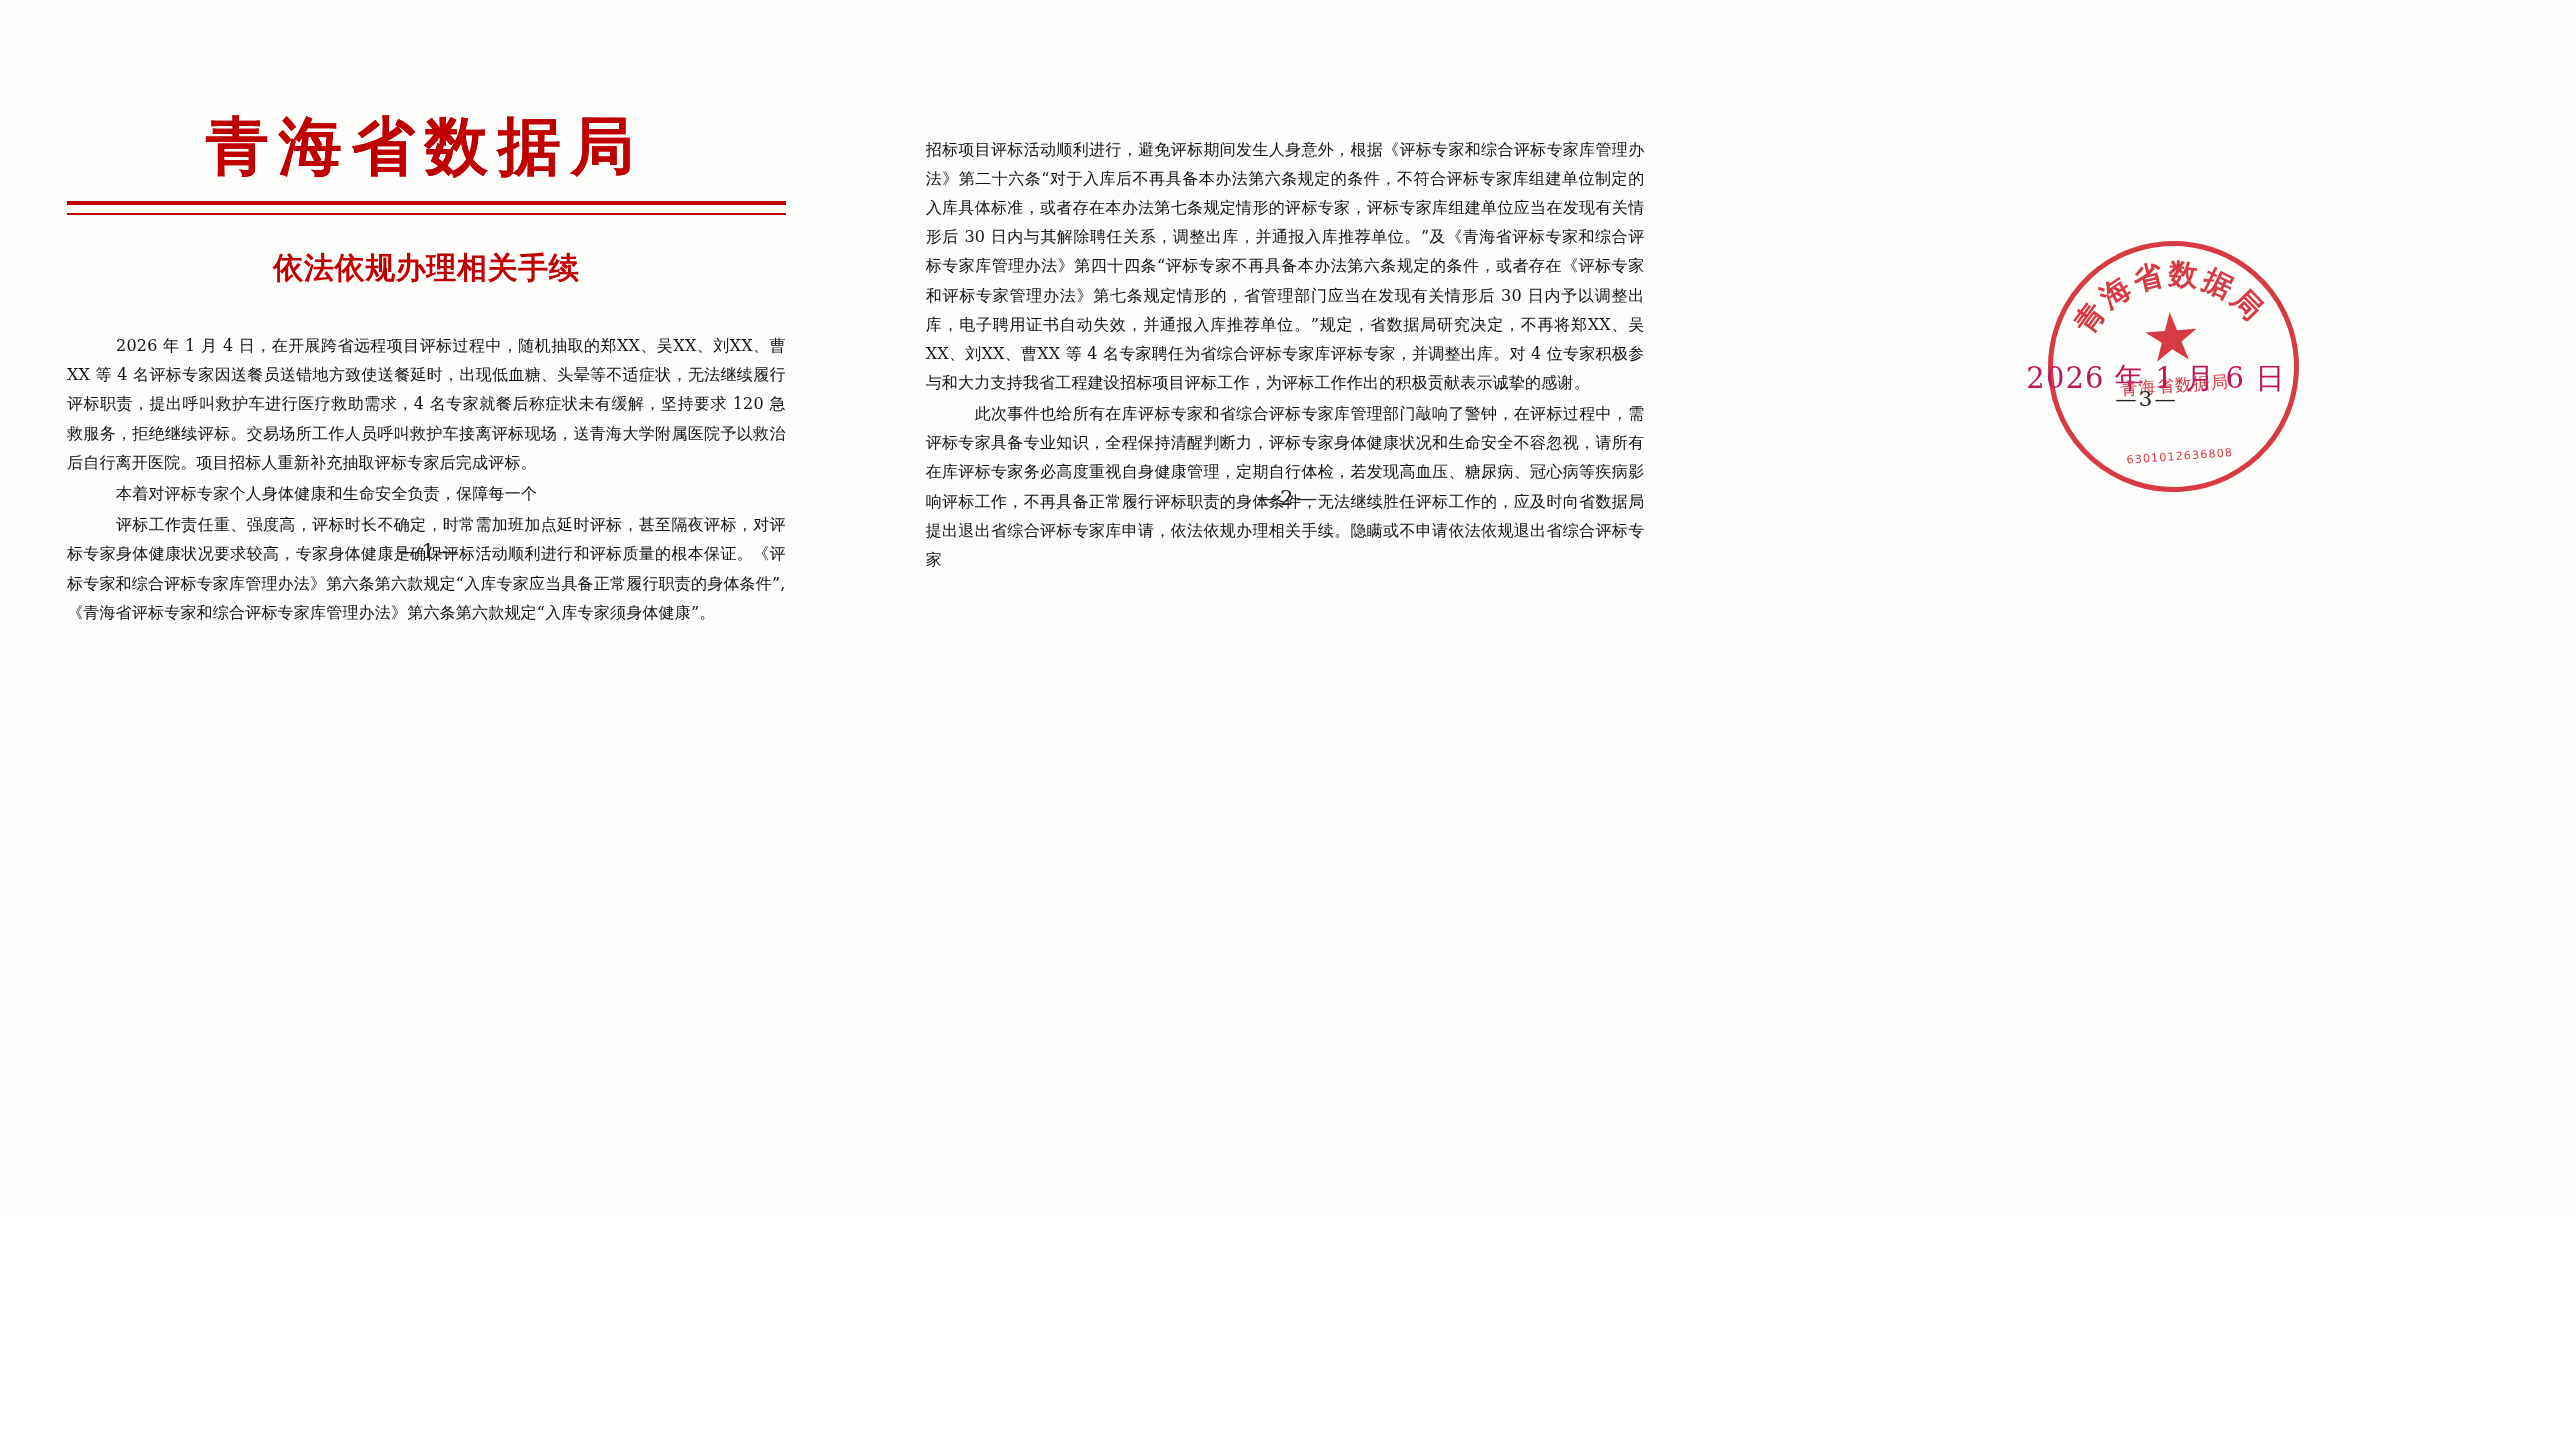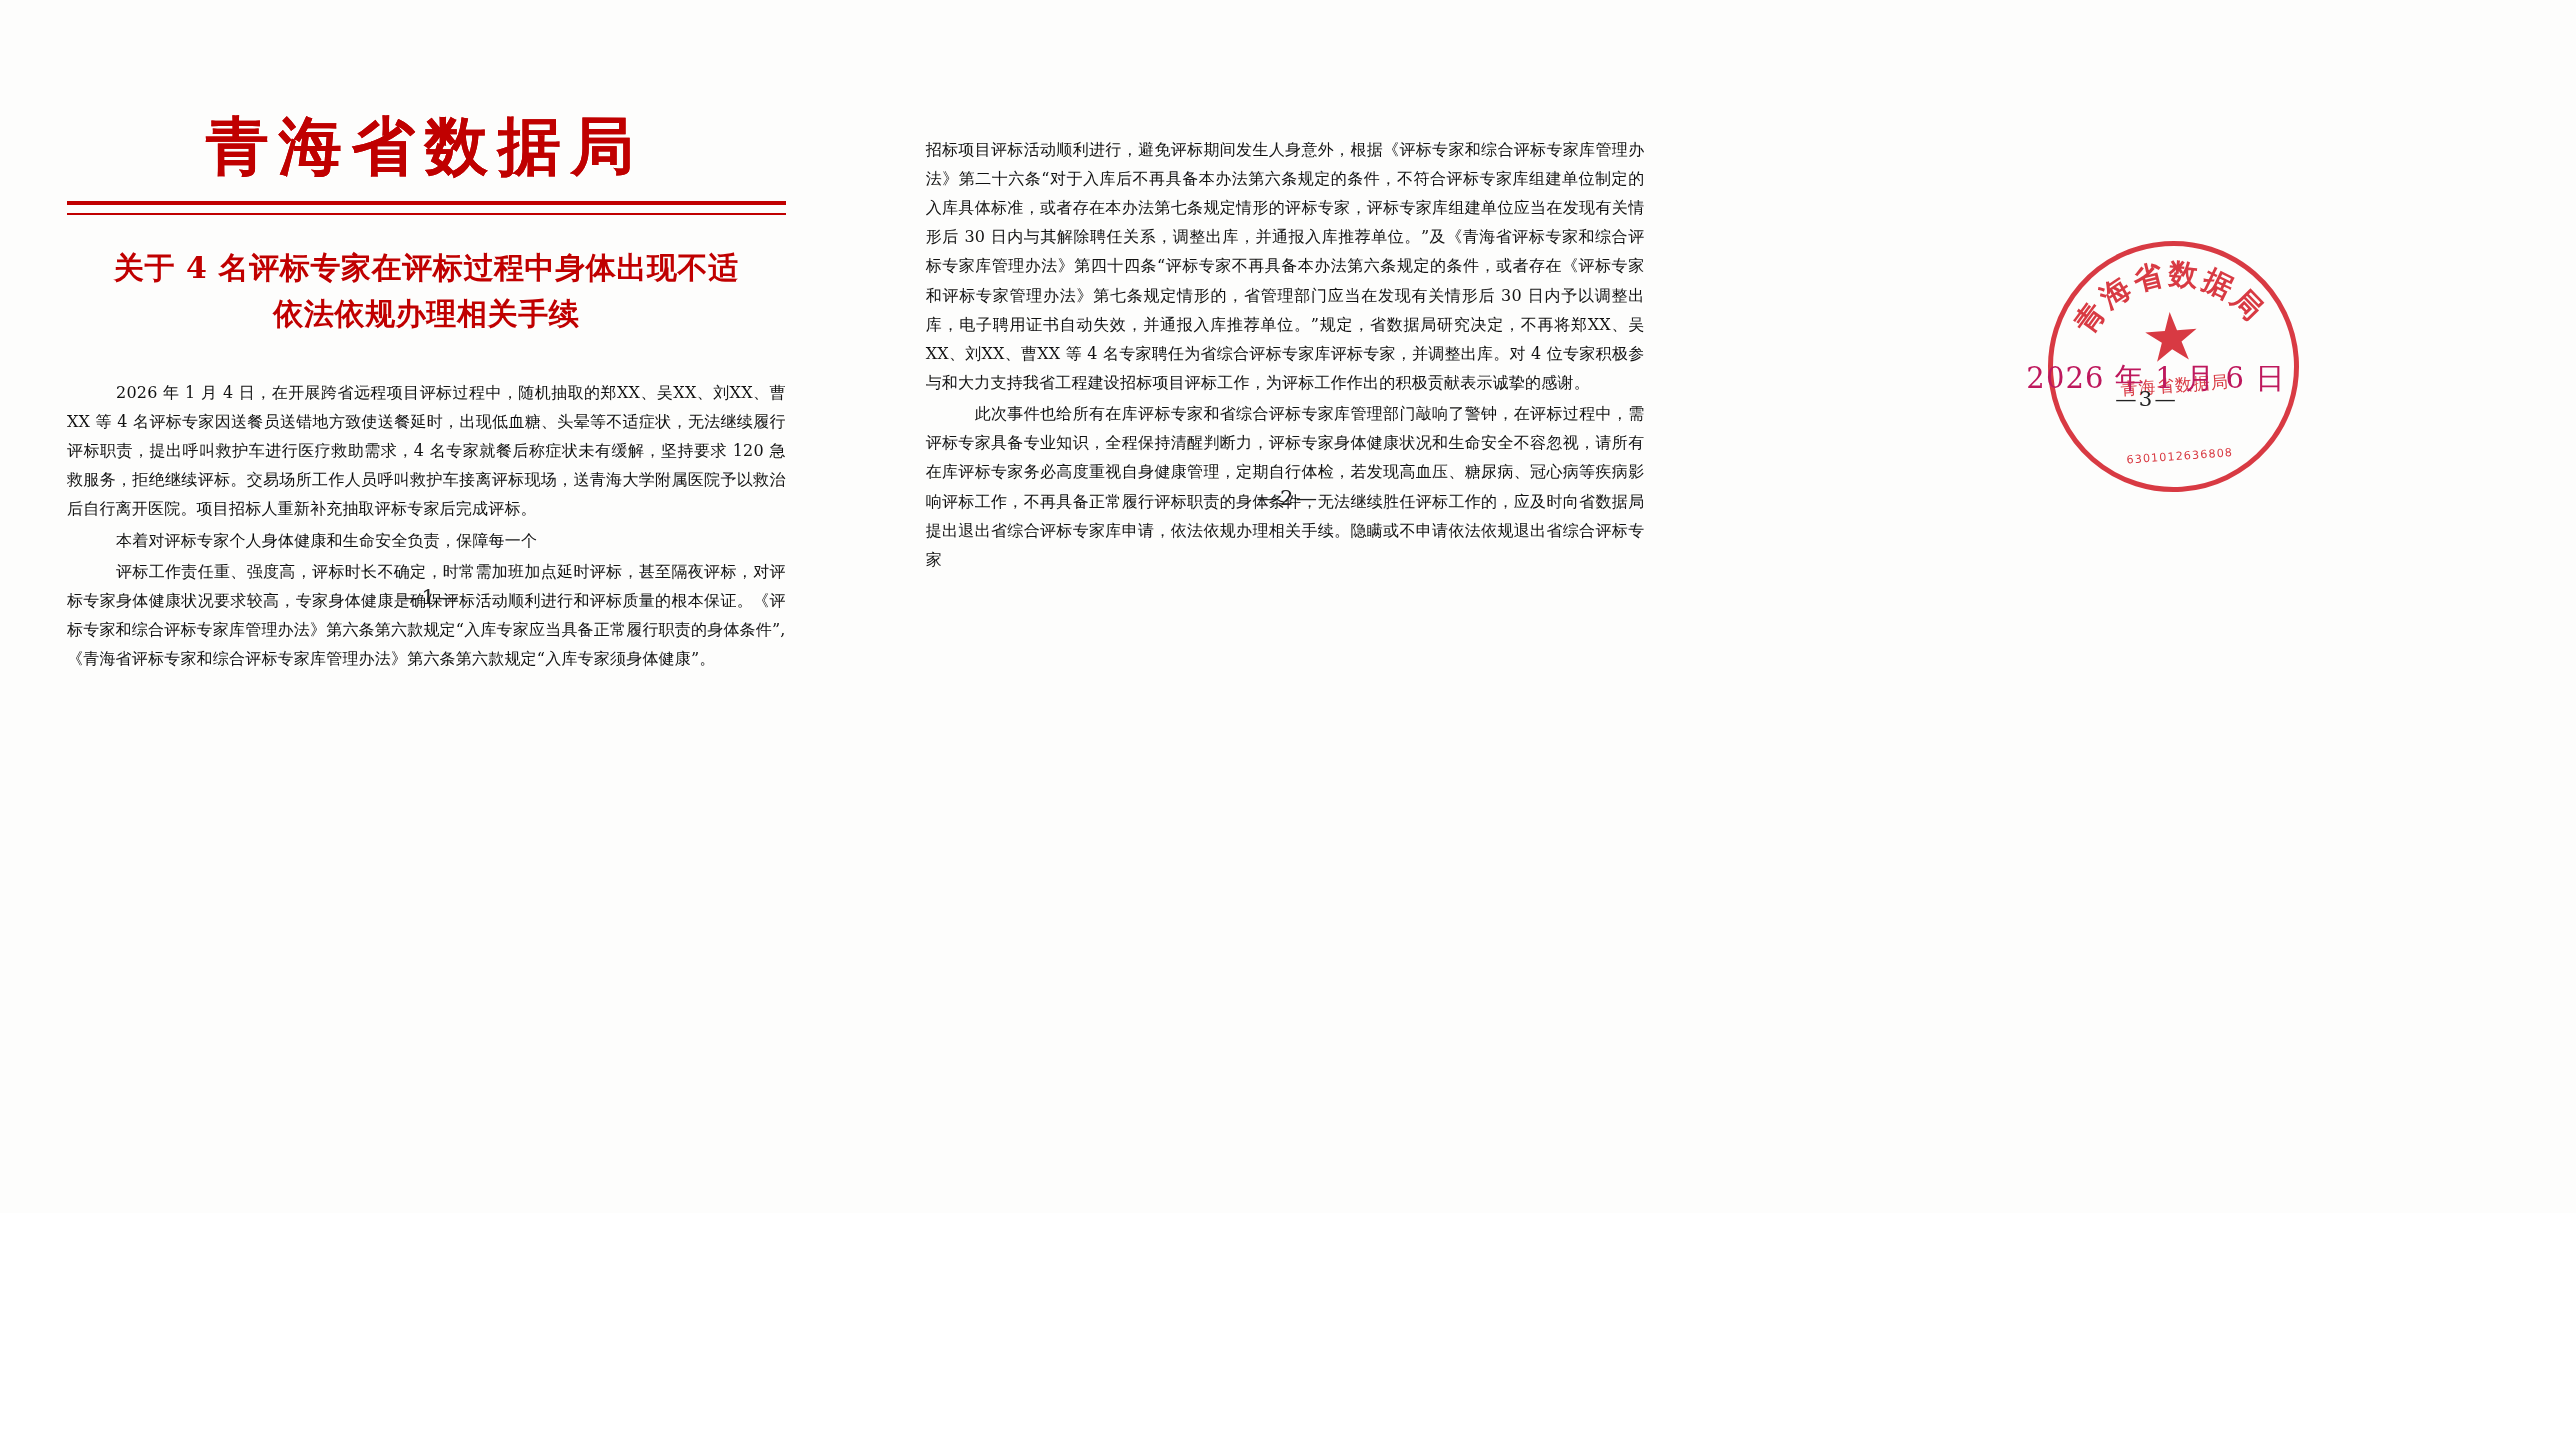--- a/index.html
+++ b/index.html
@@ -176,21 +176,20 @@
 
 <div class="page">
   <div class="columns">
 
     <div class="col col-1">
       <div class="masthead">青海省数据局</div>
       <div class="masthead-rule"></div>
       <div class="masthead-rule thin"></div>
 
       <div class="doc-title">
-        <div>关于 4 名评标专家在评标过程中身体出现不适</div>
         <div>依法依规办理相关手续</div>
       </div>
 
       <div class="body-text">
         <p class="para">2026 年 1 月 4 日，在开展跨省远程项目评标过程中，随机抽取的郑XX、吴XX、刘XX、曹XX 等 4 名评标专家因送餐员送错地方致使送餐延时，出现低血糖、头晕等不适症状，无法继续履行评标职责，提出呼叫救护车进行医疗救助需求，4 名专家就餐后称症状未有缓解，坚持要求 120 急救服务，拒绝继续评标。交易场所工作人员呼叫救护车接离评标现场，送青海大学附属医院予以救治后自行离开医院。项目招标人重新补充抽取评标专家后完成评标。</p>
         <p class="para">本着对评标专家个人身体健康和生命安全负责，保障每一个</p>
         <p class="para">评标工作责任重、强度高，评标时长不确定，时常需加班加点延时评标，甚至隔夜评标，对评标专家身体健康状况要求较高，专家身体健康是确保评标活动顺利进行和评标质量的根本保证。《评标专家和综合评标专家库管理办法》第六条第六款规定“入库专家应当具备正常履行职责的身体条件”,《青海省评标专家和综合评标专家库管理办法》第六条第六款规定“入库专家须身体健康”。</p>
       </div>
 
       <div class="page-num">—1—</div>

